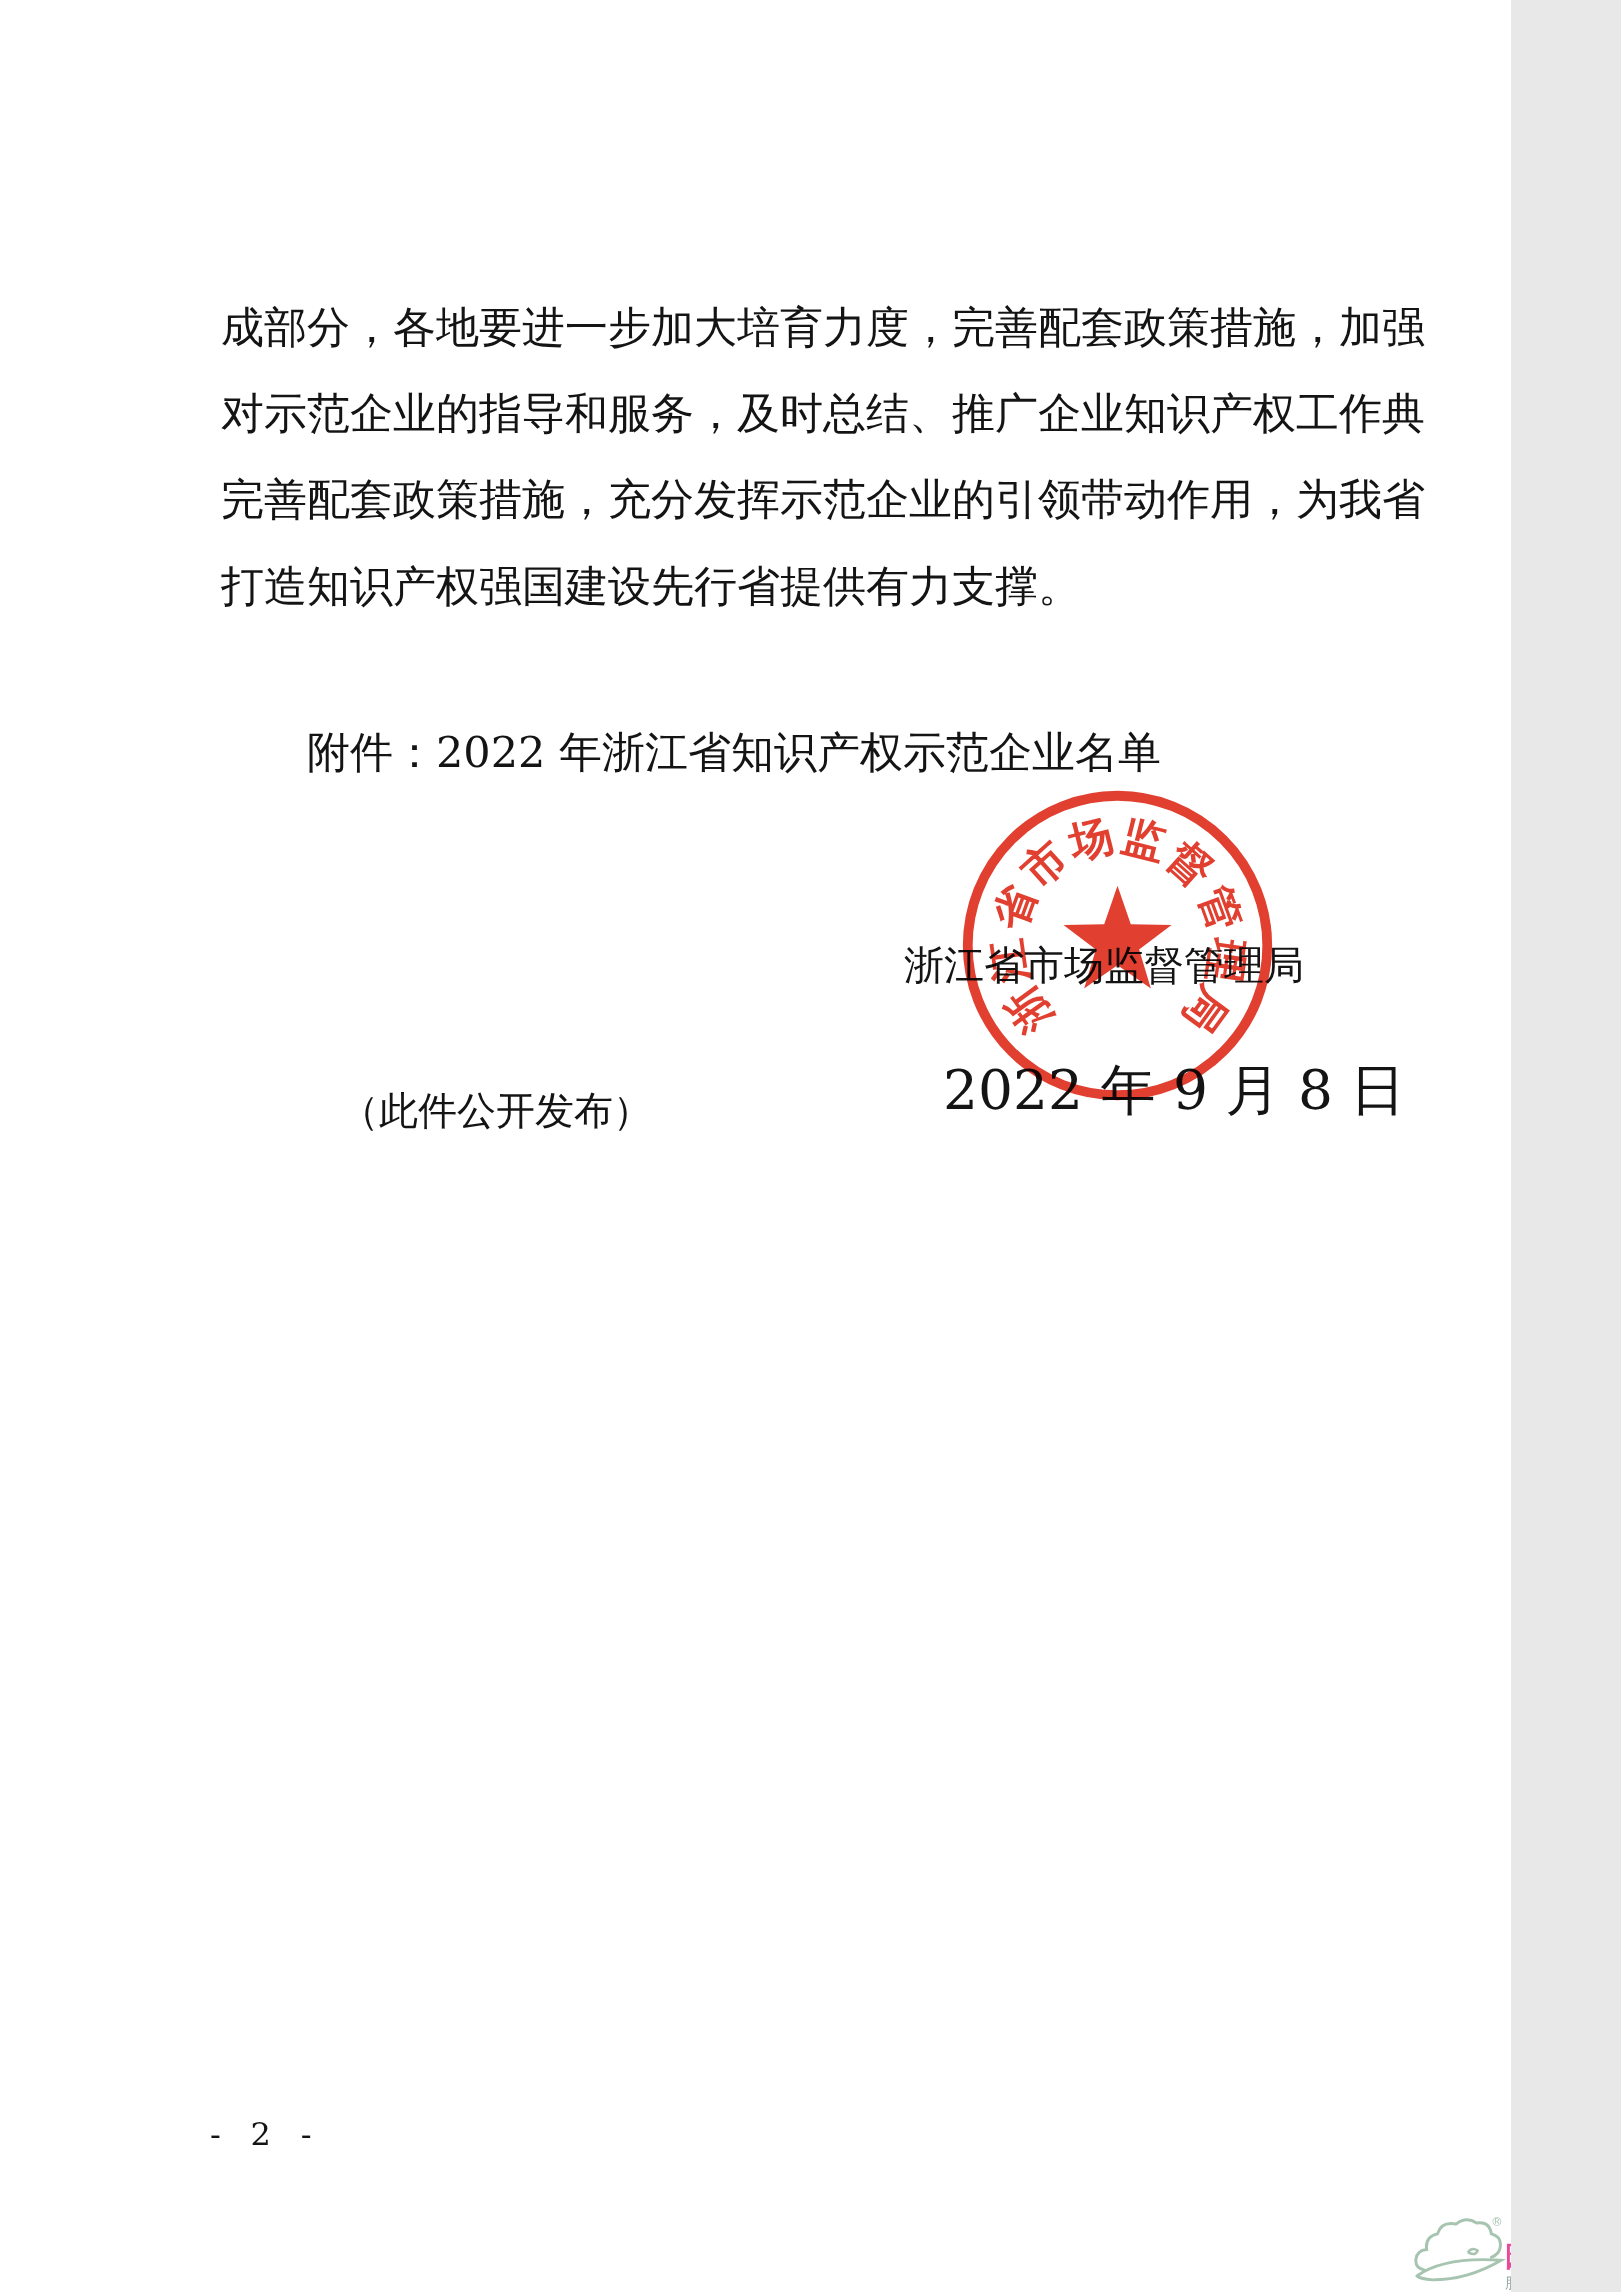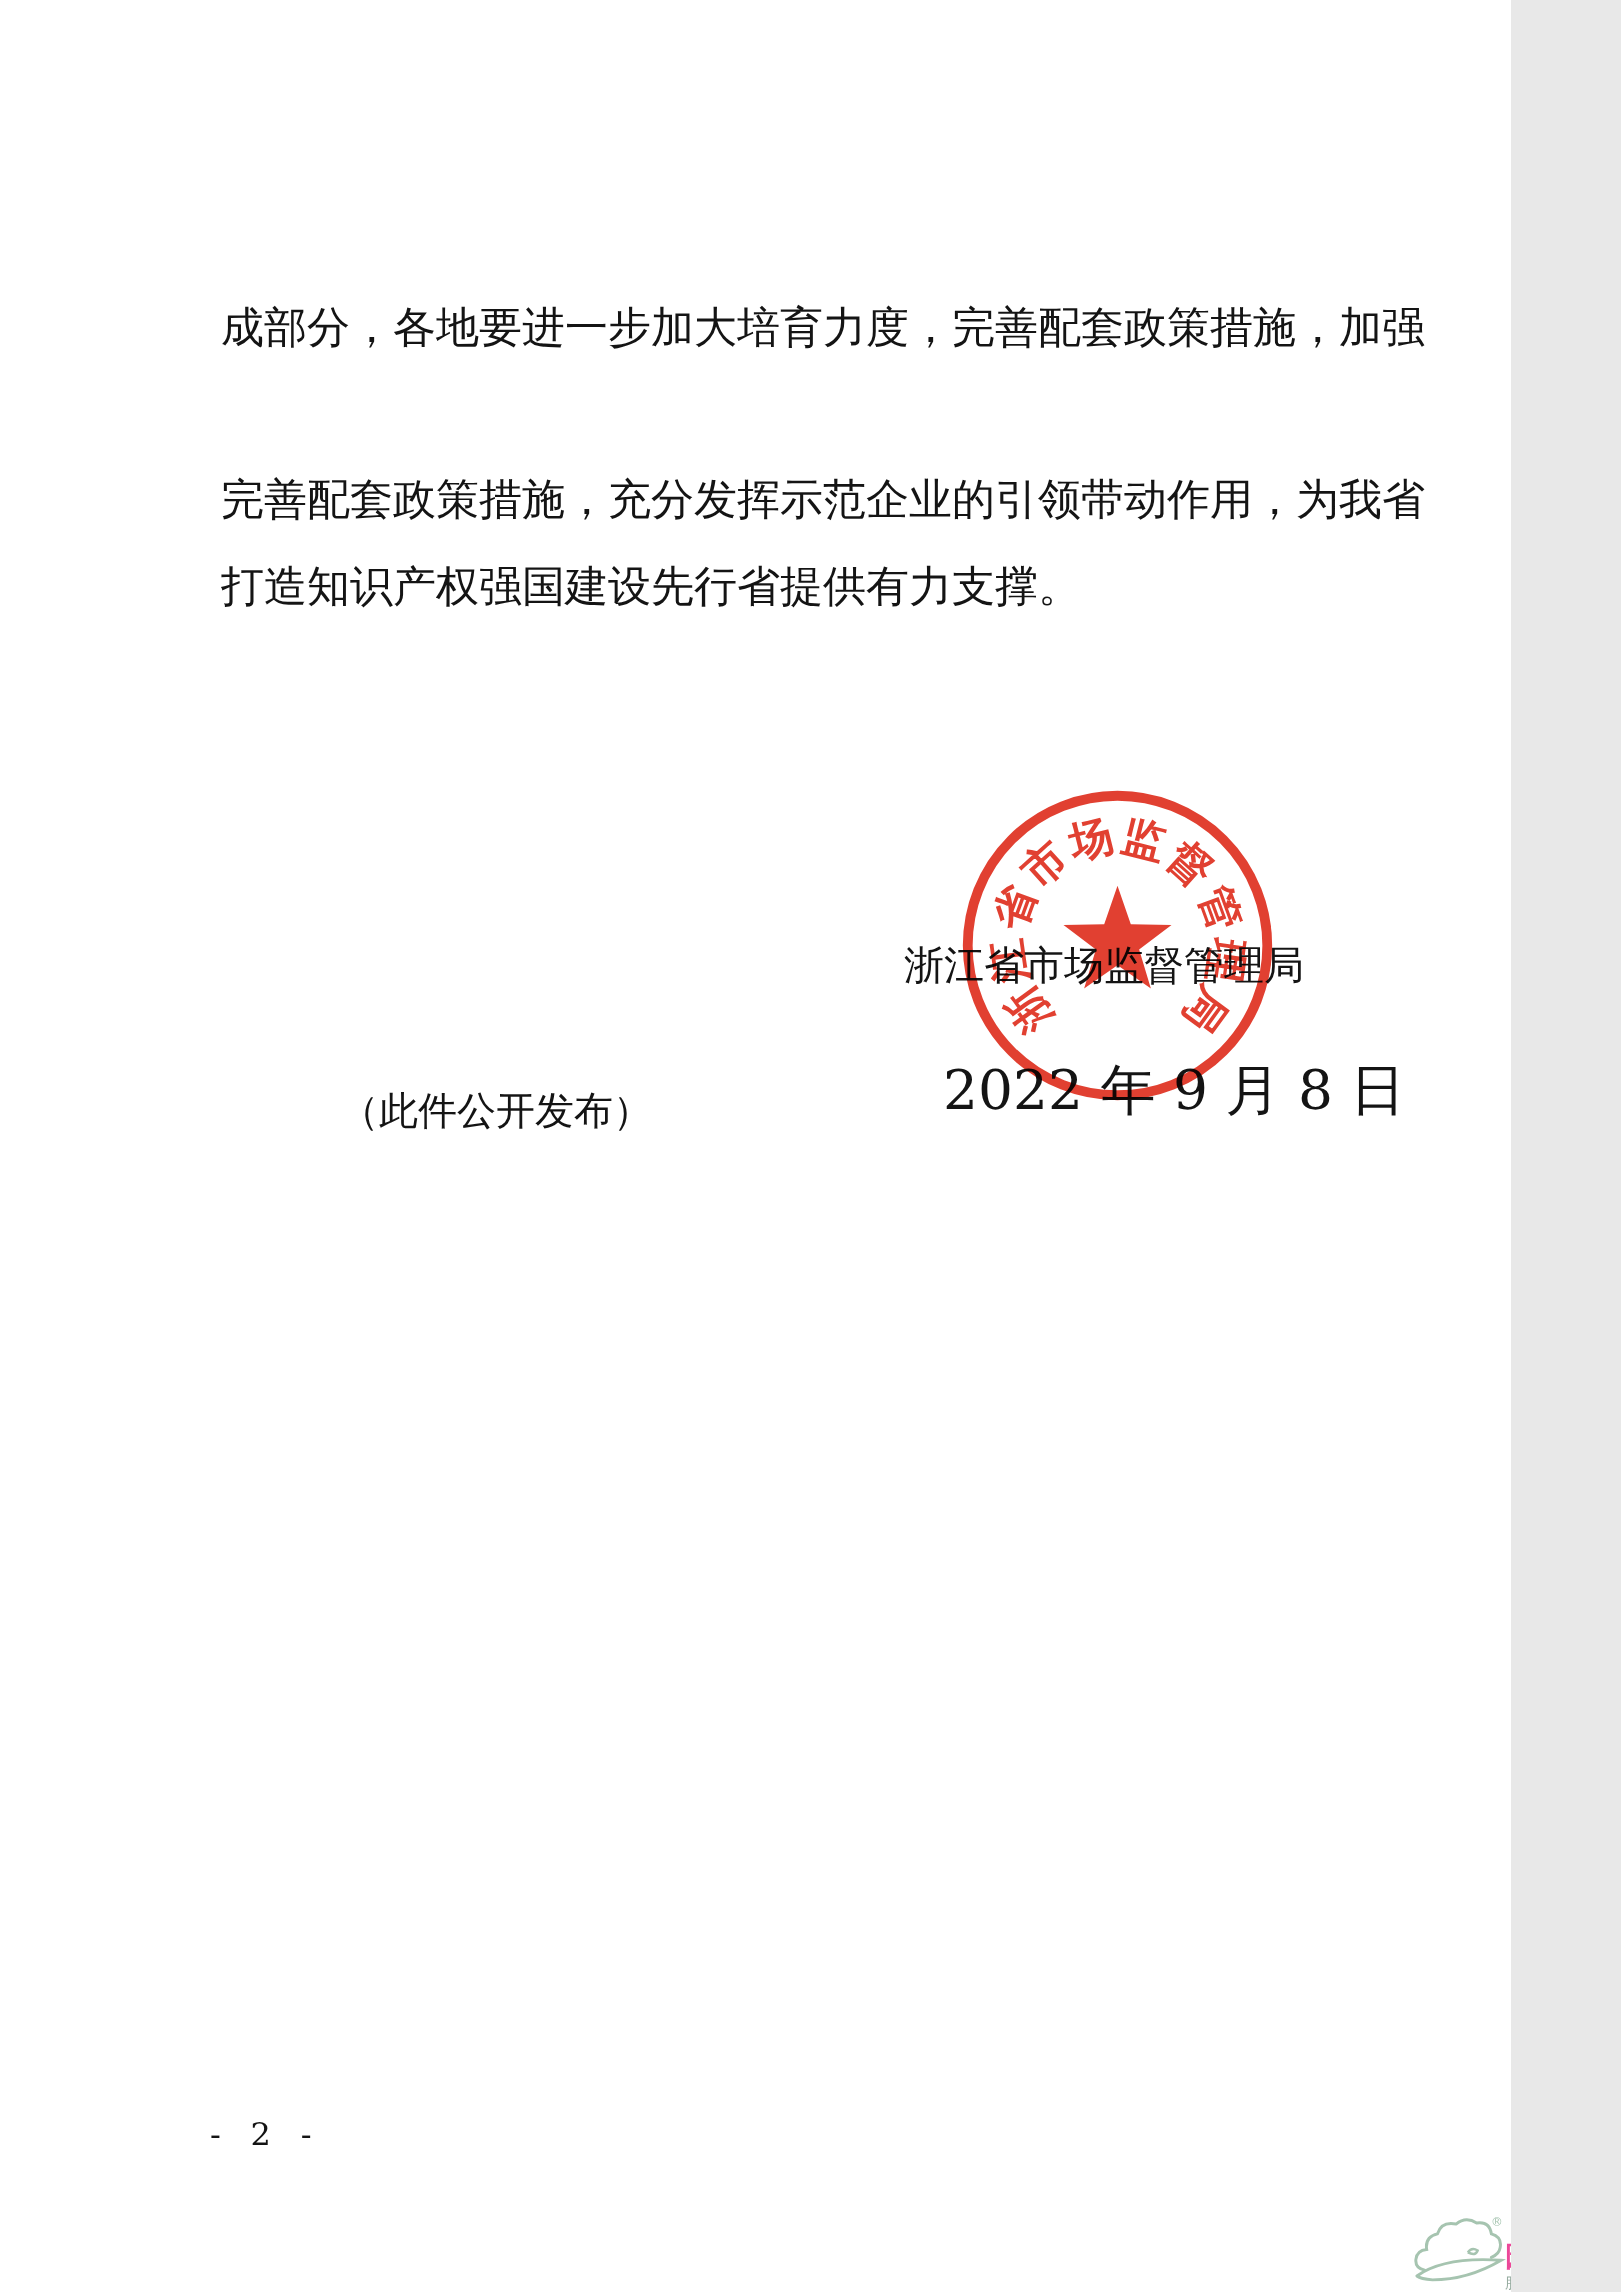--- a/index.html
+++ b/index.html
@@ -112,23 +112,25 @@
     font-family:"DejaVu Sans","Liberation Sans",sans-serif;
     font-size:11.8px;color:#a6c4b0;
   }
 </style>
 </head>
 <body>
 
 <div class="page">
 
   <div class="bodyline just" style="top:305px">成部分，各地要进一步加大培育力度，完善配套政策措施，加强</div>
+  <div class="bodyline just" style="top:391px">对示范企业的指导和服务，及时总结、推广企业知识产权工作典</div>
   <div class="bodyline just" style="top:477px">完善配套政策措施，充分发挥示范企业的引领带动作用，为我省</div>
   <div class="bodyline" style="top:564px">打造知识产权强国建设先行省提供有力支撑。</div>
 
+  <div class="attach">附件：2022 年浙江省知识产权示范企业名单</div>
 
   <div class="issuer">浙江省市场监督管理局</div>
   <div class="docdate">2022 年 9 月 8 日</div>
 
   <div class="pubnote">（此件公开发布）</div>
 
   <svg class="stamp" viewBox="0 0 330 330" aria-hidden="true" style="--stamp-color: #df2f1f;">
     <circle cx="165" cy="165" r="153"></circle>
     <polygon points="165,104 178.6,143.2 220.2,144.1 187.1,169.2 199.1,208.9 165,185.2 130.9,208.9 142.9,169.2 109.8,144.1 151.4,143.2"></polygon>
     <g>

